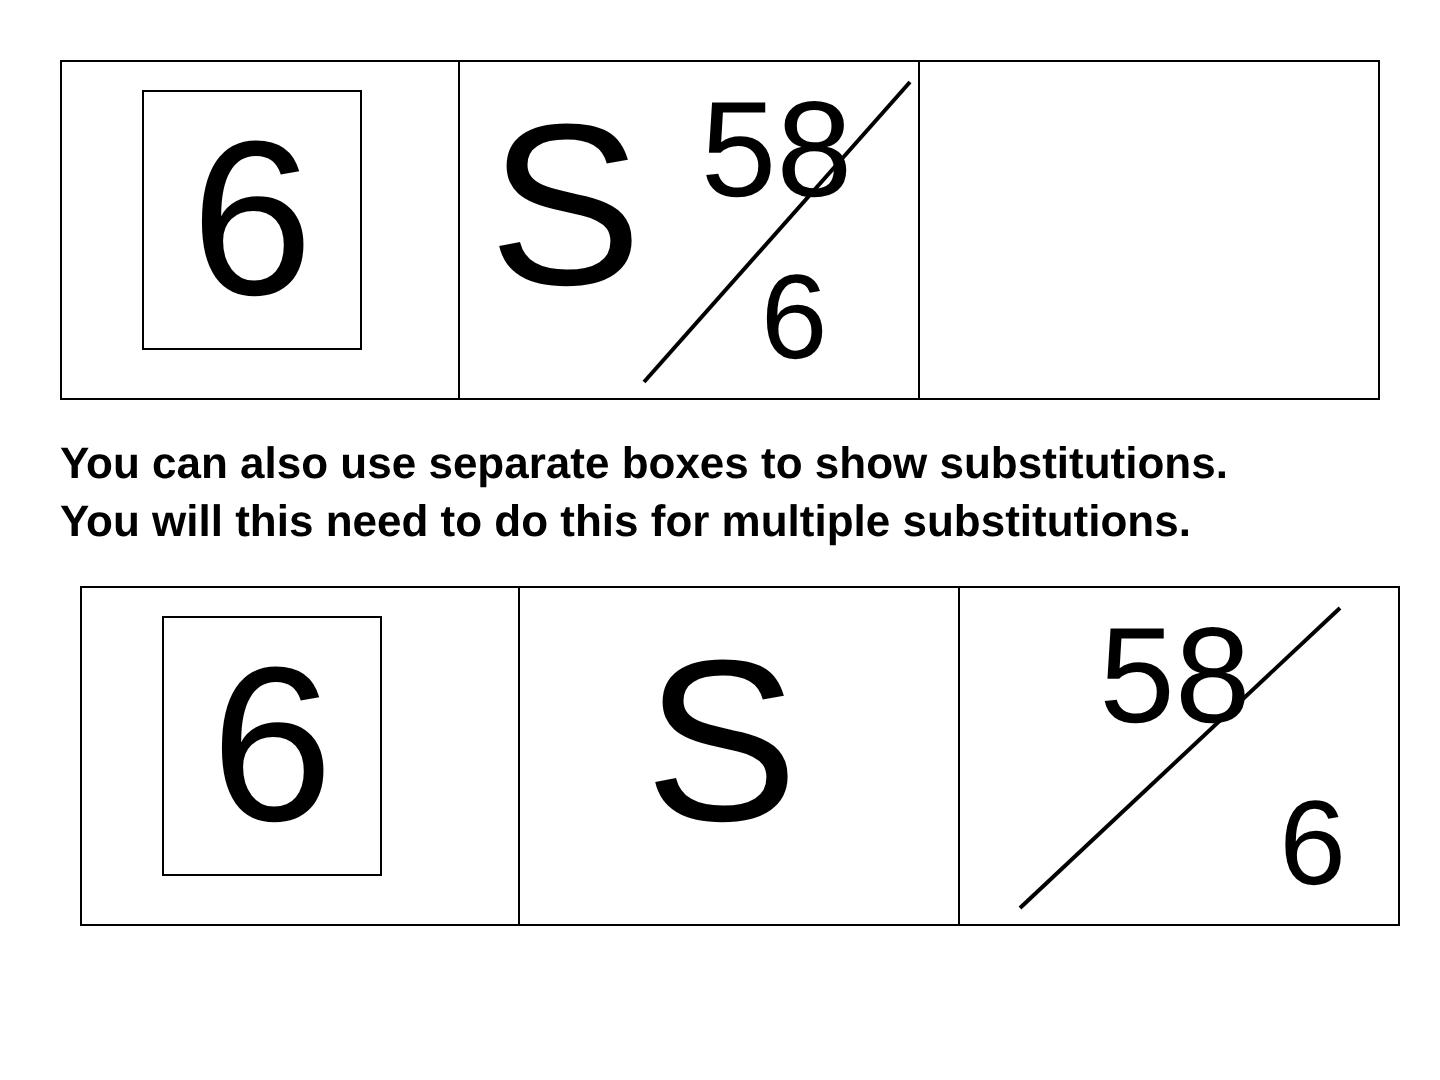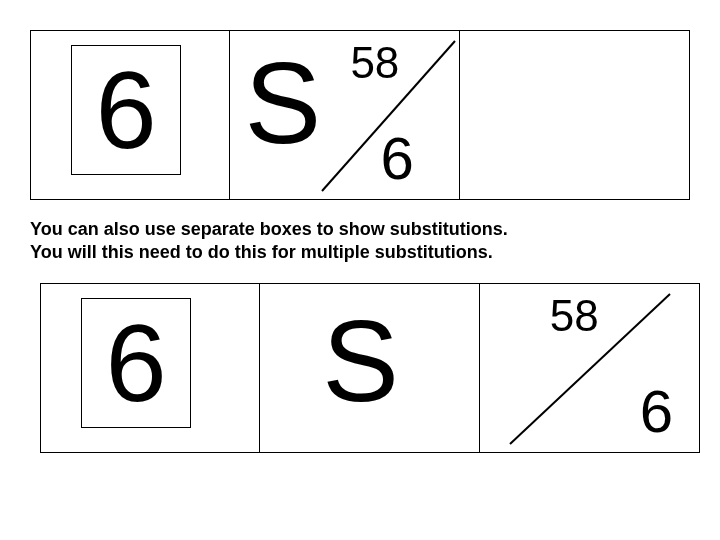--- a/index.html
+++ b/index.html
@@ -79,42 +79,42 @@
     font-size: 115px;
     font-weight: normal;
     line-height: 1;
     position: absolute;
   }
   .r1-s { top: 15px; left: 14px; }
   .r2-s { top: 20px; left: 62px; }
 
   .sub-top {
     position: absolute;
-    font-size: 44px;
+    font-size: 68px;
     line-height: 1;
   }
   .sub-bot {
     position: absolute;
     font-size: 60px;
     line-height: 1;
   }
 
   .r1-sub-top { top: 10px; left: 120px; }
   .r1-sub-bot { top: 98px; left: 150px; }
   .r2-sub-top { top: 10px; left: 70px; }
   .r2-sub-bot { top: 98px; left: 160px; }
 
   .diag {
     position: absolute;
   }
 
   .caption {
     margin: 18px 12px 18px 10px;
     font-weight: bold;
-    font-size: 18px;
+    font-size: 22px;
     line-height: 1.3;
     width: 690px;
   }
 </style>
 </head>
 <body>
 
 <div class="page">
 
   <div class="row row1">

